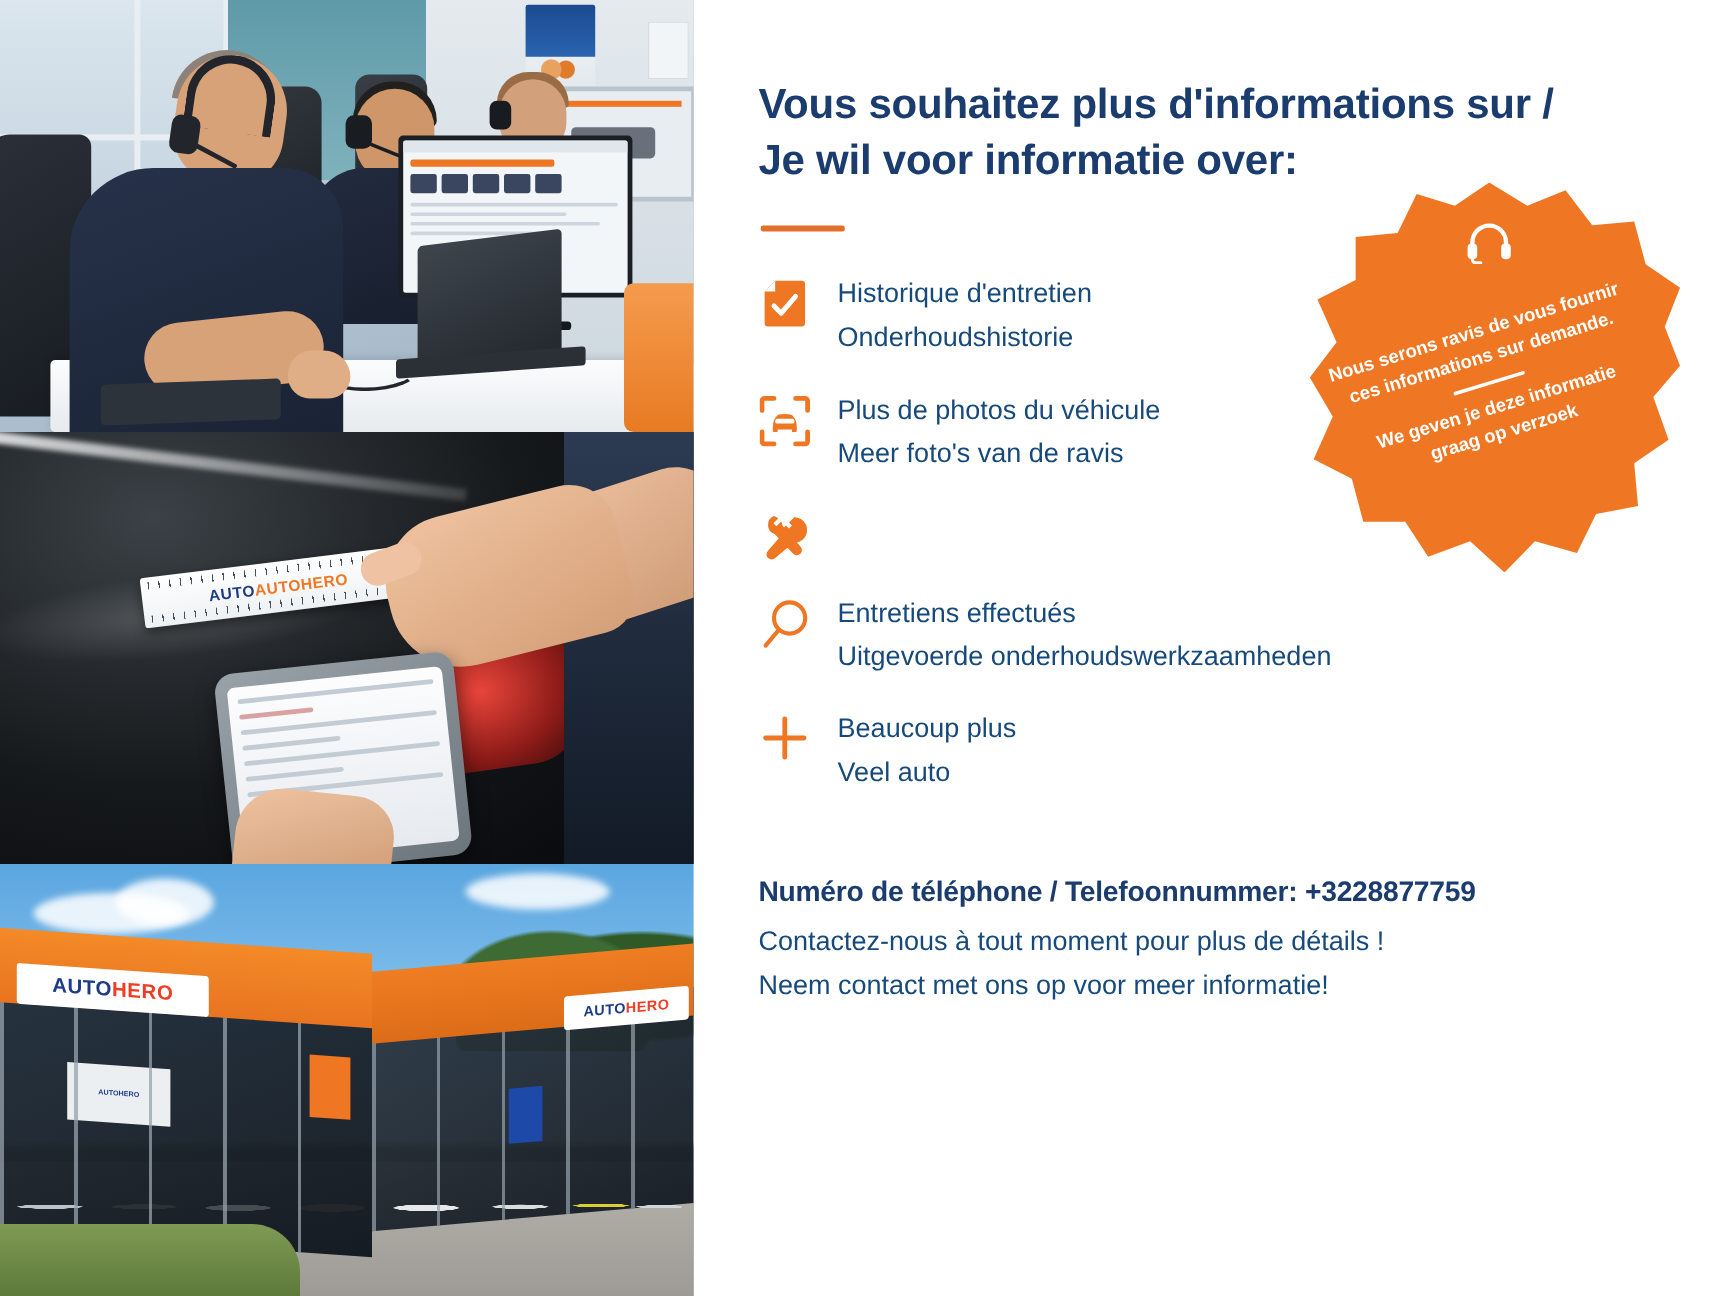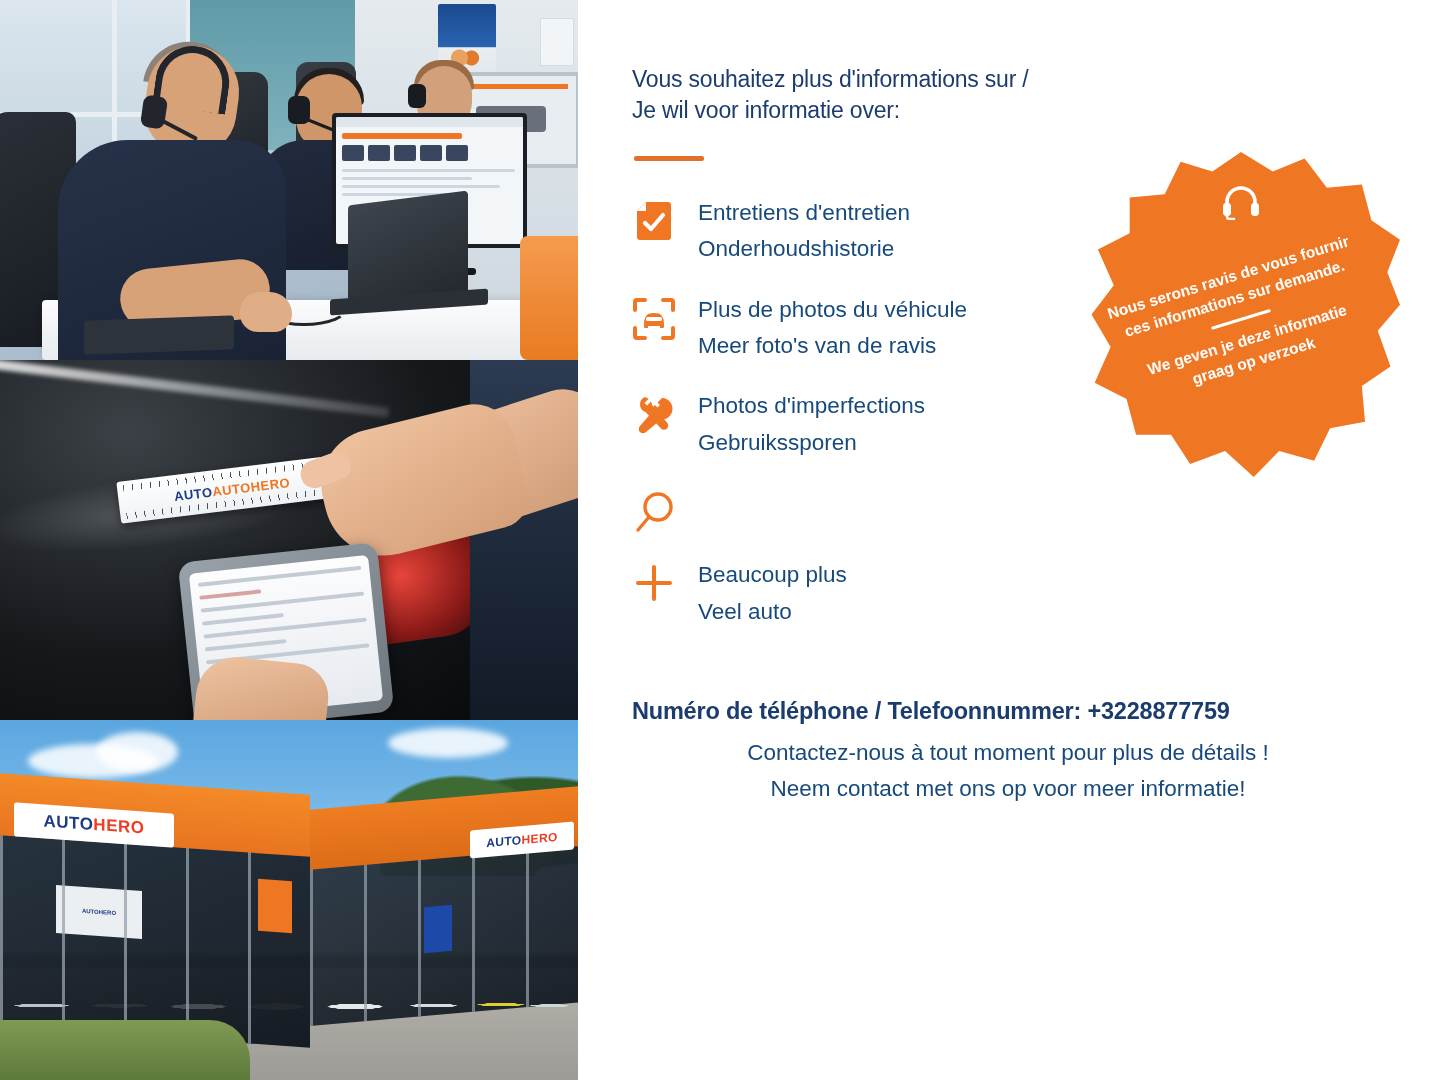--- a/index.html
+++ b/index.html
@@ -355,34 +355,34 @@
     position:absolute; left:424px; top:186px; width:28px; height:46px;
     background:#1d49a8; transform:skewY(-5deg);
   }
 
   
   .content {
     flex:1 1 auto; position:relative; height:1080px;
     padding:64px 56px 0 54px;
   }
   .headline {
-    color:#1b3c6e; font-size:23px; font-weight:normal; line-height:1.34;
+    color:#1b3c6e; font-size:35px; font-weight:bold; line-height:1.34;
     letter-spacing:-.2px; max-width:770px;
   }
   .rule { width:70px; height:5px; background:#e0702a; margin:30px 0 0 2px; border-radius:2px; }
 
   .features { margin-top:34px; }
   .feature { display:flex; align-items:flex-start; gap:22px; margin-bottom:24px; }
   .feature .ico { width:44px; flex:0 0 44px; display:flex; align-items:center; justify-content:center; padding-top:6px; }
   .feature .txt { color:#174a7c; font-size:22.5px; line-height:1.62; }
   .feature .txt .l2 { display:block; }
 
   .contact { margin-top:68px; max-width:790px; }
   .contact .phone { color:#1b3c6e; font-size:23.5px; font-weight:bold; margin-bottom:10px; letter-spacing:-.2px;}
-  .contact .line { color:#174a7c; font-size:22.5px; line-height:1.58;text-align:center; }
+  .contact .line { color:#174a7c; font-size:22.5px; line-height:1.58; }
 
   
   .badge {
     position:absolute; left:504px; top:152px; width:318px; height:325px;
   }
   .badge .blob {
     position:absolute; inset:0; background:#ef7622;
     filter:drop-shadow(0 5px 9px rgba(0,0,0,.13));
     clip-path: polygon(
       50% 0%, 60% 6%, 70% 2%, 77% 11%, 88% 10%, 91% 21%, 100% 27%,
@@ -552,21 +552,21 @@
 
       <div class="feature">
         <span class="ico">
           <svg width="34" height="40" viewBox="0 0 34 40">
             <path d="M9 1 H31 a3 3 0 0 1 3 3 V36 a3 3 0 0 1 -3 3 H3 a3 3 0 0 1 -3 -3 V10 Z" fill="#ef7622"></path>
             <path d="M9 1 L0 10 H9 Z" fill="#fff"></path>
             <path d="M8 22 L14 28 L26 14" stroke="#fff" stroke-width="4.2" fill="none" stroke-linecap="round" stroke-linejoin="round"></path>
           </svg>
         </span>
         <span class="txt">
-          <span class="l1">Entretiens d'entretien</span>
+          <span class="l1">Historique d'entretien</span>
           <span class="l2">Onderhoudshistorie</span>
         </span>
       </div>
 
       <div class="feature">
         <span class="ico">
           <svg width="42" height="42" viewBox="0 0 42 42">
             <g stroke="#ef7622" stroke-width="4" fill="none" stroke-linecap="round">
               <path d="M2 12 V4 a2 2 0 0 1 2 -2 H12"></path>
               <path d="M30 2 H38 a2 2 0 0 1 2 2 V12"></path>
@@ -585,32 +585,32 @@
 
       <div class="feature">
         <span class="ico">
           <svg width="42" height="42" viewBox="0 0 42 42">
             <g fill="#ef7622">
               <path d="M30.5 3.5 l-5 5 2.5 2.5 -2.5 2.5 -2.5-2.5 -5 5 a8 8 0 0 0 3 1 L8 32 a4.2 4.2 0 1 0 6 6 l15-12.5 a8 8 0 0 0 1.5-21.5 Z" transform="translate(-1,0)"></path>
               <path d="M11 3 a8 8 0 0 1 3.5 2 l-4 4 2.5 2.5 4-4 a8 8 0 0 1 1 3.5 L33 28.5 a4.2 4.2 0 1 1 -6 6 L11.5 18 a8 8 0 0 1 -0.5-15 Z" transform="translate(1,0)"></path>
             </g>
           </svg>
         </span>
-        <span class="txt">
-          <span class="l1">Photos d'imperfections</span>
-          <span class="l2">Gebruikssporen</span>
-        </span>
       </div>
 
       <div class="feature">
         <span class="ico">
           <svg width="40" height="42" viewBox="0 0 40 42">
             <circle cx="24" cy="16" r="13" fill="none" stroke="#ef7622" stroke-width="3.4"></circle>
             <path d="M14.5 26.5 L4 39" stroke="#ef7622" stroke-width="3.4" stroke-linecap="round"></path>
           </svg>
+        </span>
+        <span class="txt">
+          <span class="l1">Entretiens effectués</span>
+          <span class="l2">Uitgevoerde onderhoudswerkzaamheden</span>
         </span>
       </div>
 
       <div class="feature">
         <span class="ico">
           <svg width="40" height="40" viewBox="0 0 40 40">
             <path d="M20 4 V36 M4 20 H36" stroke="#ef7622" stroke-width="4" stroke-linecap="round"></path>
           </svg>
         </span>
         <span class="txt">

